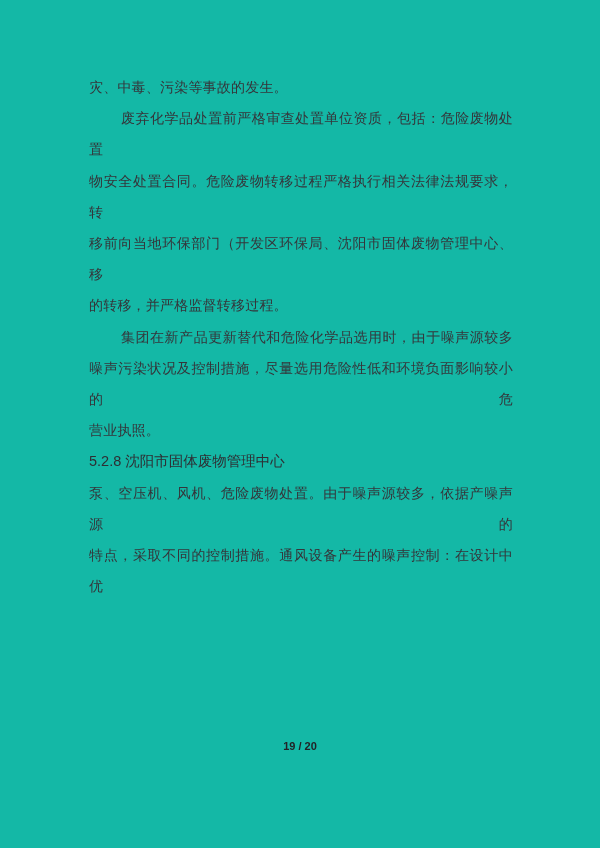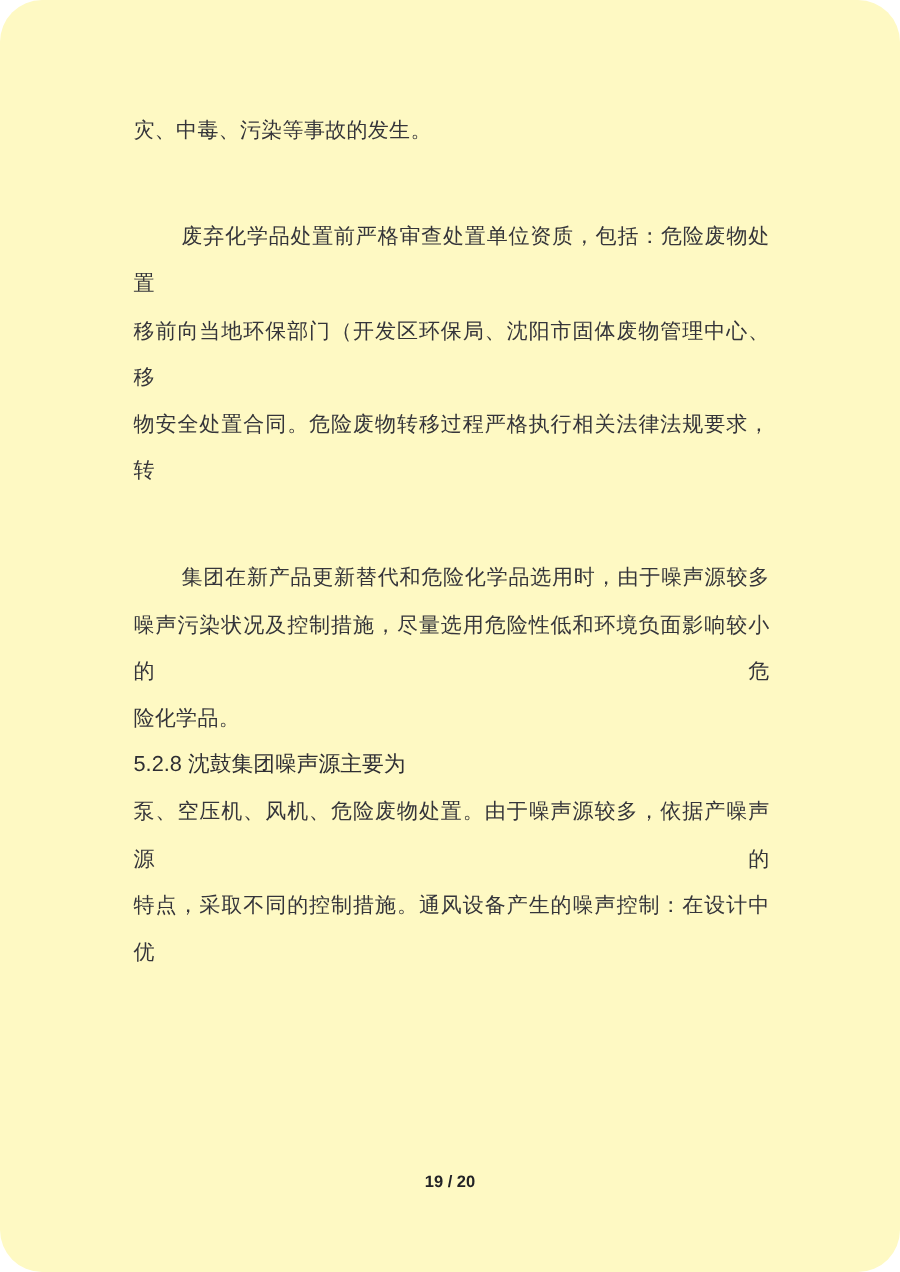--- a/index.html
+++ b/index.html
@@ -4,23 +4,22 @@
 <style>
   html, body {
     margin: 0;
     padding: 0;
     background: #ffffff;
   }
   .sheet {
     position: relative;
     width: 600px;
     height: 848px;
-    background: #fef9c3;
+    background: #14b8a6;
     overflow: hidden;
-    border-radius: 28px;
   }
   .textblock {
     position: absolute;
     left: 89px;
     top: 72px;
     width: 424px;
   }
   .line {
     font-family: "Liberation Serif", "DejaVu Serif", serif;
     font-size: 14px;
@@ -29,54 +28,54 @@
     text-align: justify;
     text-align-last: justify;
     letter-spacing: 0.2px;
   }
   .line.end {
     text-align: left;
     text-align-last: auto;
   }
   .line.indent {
     text-indent: 32px;
-    margin-top: 40px;
   }
   .heading {
     font-family: "Liberation Sans", "DejaVu Sans", sans-serif;
     font-size: 14.5px;
     line-height: 31.2px;
     font-weight: 500;
     color: #2e2e33;
     text-align: left;
   }
   .footer {
     position: absolute;
-    top: 779px;
+    top: 737px;
     left: 0;
     width: 600px;
     text-align: center;
     font-family: "Liberation Sans", "DejaVu Sans", sans-serif;
     font-size: 11px;
     line-height: 18px;
     font-weight: 700;
     color: #222226;
   }
 </style>
 </head>
 <body>
 
 <div class="sheet">
   <div class="textblock">
     <div class="line end">灾、中毒、污染等事故的发生。</div>
     <div class="line indent">废弃化学品处置前严格审查处置单位资质，包括：危险废物处置</div>
+    <div class="line">物安全处置合同。危险废物转移过程严格执行相关法律法规要求，转</div>
     <div class="line">移前向当地环保部门（开发区环保局、沈阳市固体废物管理中心、移</div>
-    <div class="line">物安全处置合同。危险废物转移过程严格执行相关法律法规要求，转</div>
+    <div class="line end">的转移，并严格监督转移过程。</div>
     <div class="line indent">集团在新产品更新替代和危险化学品选用时，由于噪声源较多</div>
     <div class="line">噪声污染状况及控制措施，尽量选用危险性低和环境负面影响较小的危</div>
-    <div class="line end">险化学品。</div>
-    <div class="heading">5.2.8 沈鼓集团噪声源主要为</div>
+    <div class="line end">营业执照。</div>
+    <div class="heading">5.2.8 沈阳市固体废物管理中心</div>
     <div class="line">泵、空压机、风机、危险废物处置。由于噪声源较多，依据产噪声源的</div>
     <div class="line">特点，采取不同的控制措施。通风设备产生的噪声控制：在设计中优</div>
 
   </div>
   <div class="footer">19 / 20</div>
 </div>
 
 </body></html>

